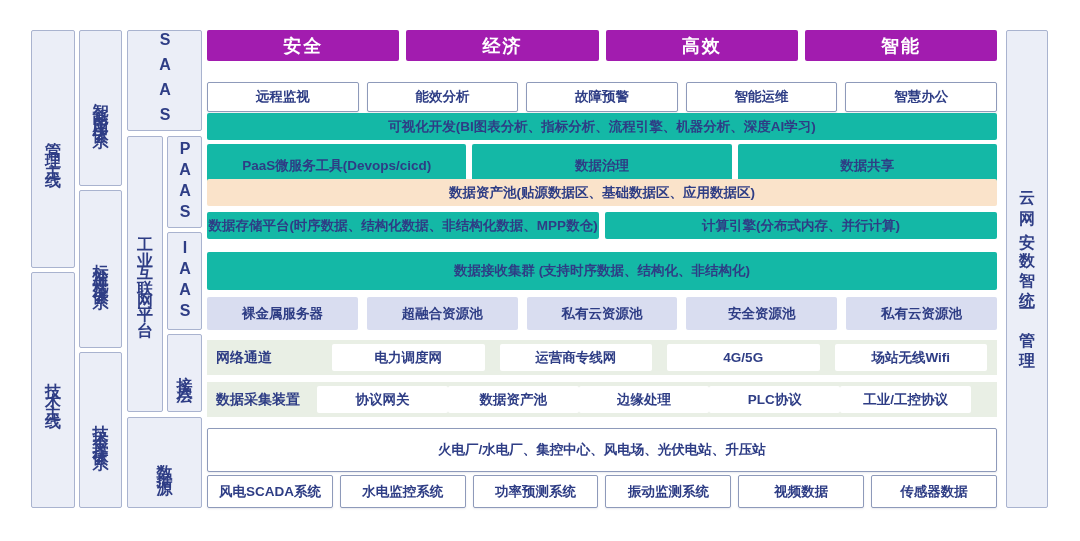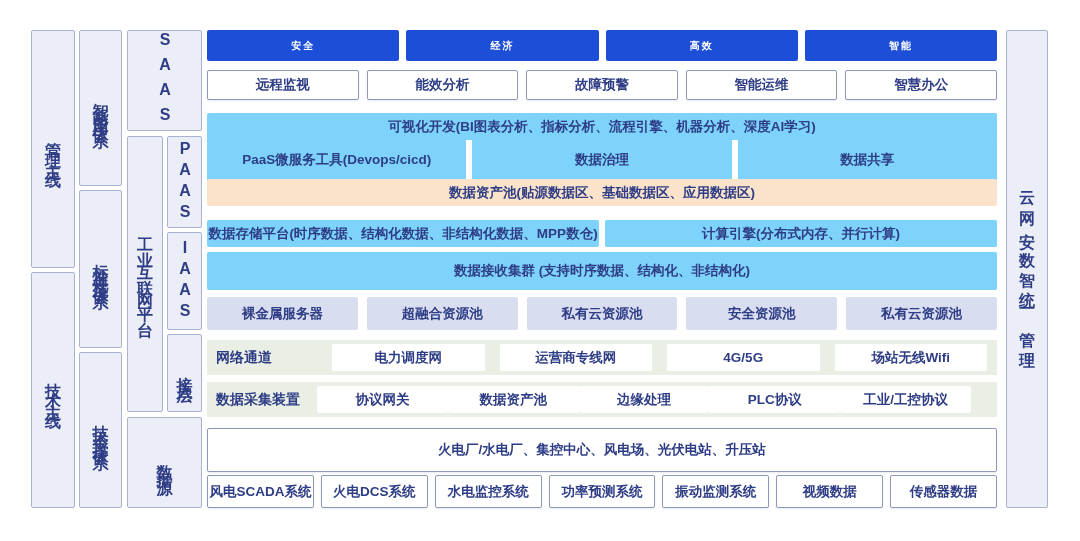--- a/index.html
+++ b/index.html
@@ -12,22 +12,22 @@
           display:flex; align-items:center; justify-content:center; }
   .vtext { writing-mode:vertical-rl; text-orientation:upright; color:#2e3d85; font-weight:700;
            font-size:16px; line-height:1; white-space:nowrap; }
   .ls4 { letter-spacing:4px; } .ls6 { letter-spacing:6px; } .ls8 { letter-spacing:8px; }
   .ls10 { letter-spacing:10px; } .ls14 { letter-spacing:14px; } .ls20 { letter-spacing:20px; }
 
   
   .row { position:absolute; left:207px; width:790px; display:flex; }
   .cell { display:flex; align-items:center; justify-content:center; text-align:center;
           color:#2e3d85; font-weight:700; font-size:13.5px; border-radius:2px; }
-  .green  { background:#1d4ed8; color:#ffffff; font-size:10px; letter-spacing:2px; }
-  .lgreen { background:#7dd3fc; }
+  .green  { background:#a21caf; color:#ffffff; font-size:18px; letter-spacing:2px; }
+  .lgreen { background:#14b8a6; }
   .orange { background:#fae3ca; }
   .lav    { background:#d9ddf0; }
   .white  { background:#ffffff; border:1px solid #8e9aba; box-shadow:0 1px 2px rgba(40,50,90,0.10); }
   .band   { background:#e9efe5; }
   .bandlabel { width:110px; display:flex; align-items:center; color:#2e3d85; font-weight:700;
                font-size:14px; padding-left:9px; }
   .banditem  { flex:1; background:#ffffff; margin:4px 0; display:flex; align-items:center;
                justify-content:center; color:#2e3d85; font-weight:700; font-size:13.5px; border-radius:2px; }
 </style>
 </head>
@@ -75,43 +75,43 @@
     <span class="vtext ls20">云网安数智统一管理</span>
   </div>
 
   <div class="row" style="top:30px; height:31px; gap:7px">
     <div class="cell green" style="flex:1">安全</div>
     <div class="cell green" style="flex:1">经济</div>
     <div class="cell green" style="flex:1">高效</div>
     <div class="cell green" style="flex:1">智能</div>
   </div>
 
-  <div class="row" style="top:70px; height:30px; gap:8px">
+  <div class="row" style="top:82px; height:30px; gap:8px">
     <div class="cell white" style="flex:1">远程监视</div>
     <div class="cell white" style="flex:1">能效分析</div>
     <div class="cell white" style="flex:1">故障预警</div>
     <div class="cell white" style="flex:1">智能运维</div>
     <div class="cell white" style="flex:1">智慧办公</div>
   </div>
 
   <div class="row" style="top:113px; height:27px">
     <div class="cell lgreen" style="flex:1">可视化开发(BI图表分析、指标分析、流程引擎、机器分析、深度AI学习)</div>
   </div>
 
-  <div class="row" style="top:138px; height:44px; gap:6px">
+  <div class="row" style="top:144px; height:44px; gap:6px">
     <div class="cell lgreen" style="flex:1">PaaS微服务工具(Devops/cicd)</div>
     <div class="cell lgreen" style="flex:1">数据治理</div>
     <div class="cell lgreen" style="flex:1">数据共享</div>
   </div>
 
   <div class="row" style="top:179px; height:27px">
     <div class="cell orange" style="flex:1">数据资产池(贴源数据区、基础数据区、应用数据区)</div>
   </div>
 
-  <div class="row" style="top:220px; height:27px; gap:6px">
+  <div class="row" style="top:212px; height:27px; gap:6px">
     <div class="cell lgreen" style="flex:1">数据存储平台(时序数据、结构化数据、非结构化数据、MPP数仓)</div>
     <div class="cell lgreen" style="flex:1">计算引擎(分布式内存、并行计算)</div>
   </div>
 
   <div class="row" style="top:252px; height:38px">
     <div class="cell lgreen" style="flex:1">数据接收集群 (支持时序数据、结构化、非结构化)</div>
   </div>
 
   <div class="row" style="top:297px; height:33px; gap:9px">
     <div class="cell lav" style="flex:1">裸金属服务器</div>
@@ -137,21 +137,20 @@
     <div class="banditem">PLC协议</div>
     <div class="banditem">工业/工控协议</div>
   </div>
 
   <div class="row" style="top:428px; height:44px">
     <div class="cell white" style="flex:1">火电厂/水电厂、集控中心、风电场、光伏电站、升压站</div>
   </div>
 
   <div class="row" style="top:475px; height:33px; gap:7px">
     <div class="cell white" style="flex:1">风电SCADA系统</div>
-    <div class="cell white" style="flex:1">火电DCS系统</div>
     <div class="cell white" style="flex:1">水电监控系统</div>
     <div class="cell white" style="flex:1">功率预测系统</div>
     <div class="cell white" style="flex:1">振动监测系统</div>
     <div class="cell white" style="flex:1">视频数据</div>
     <div class="cell white" style="flex:1">传感器数据</div>
   </div>
 
 </div>
 
 </body></html>

